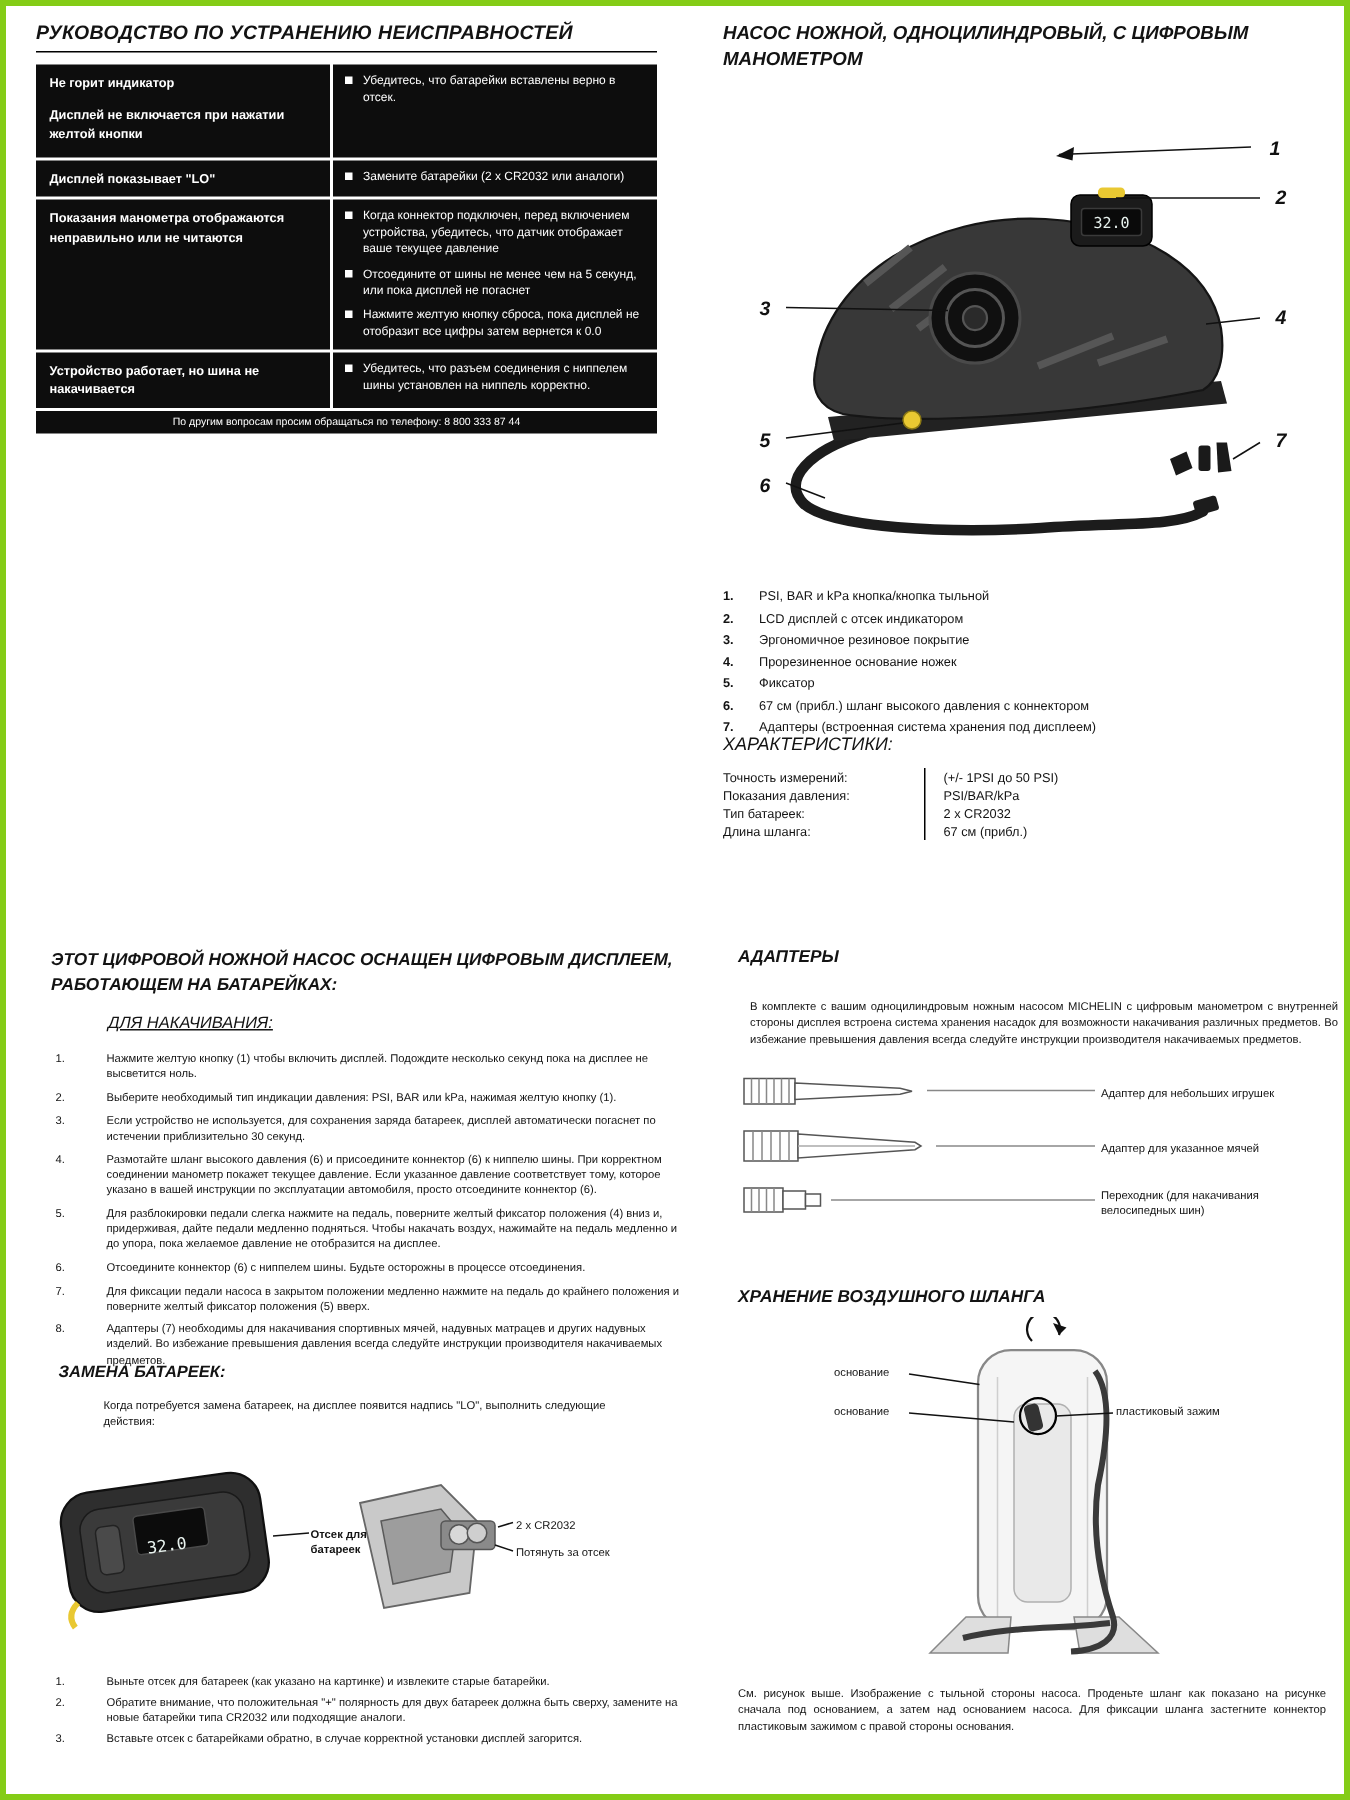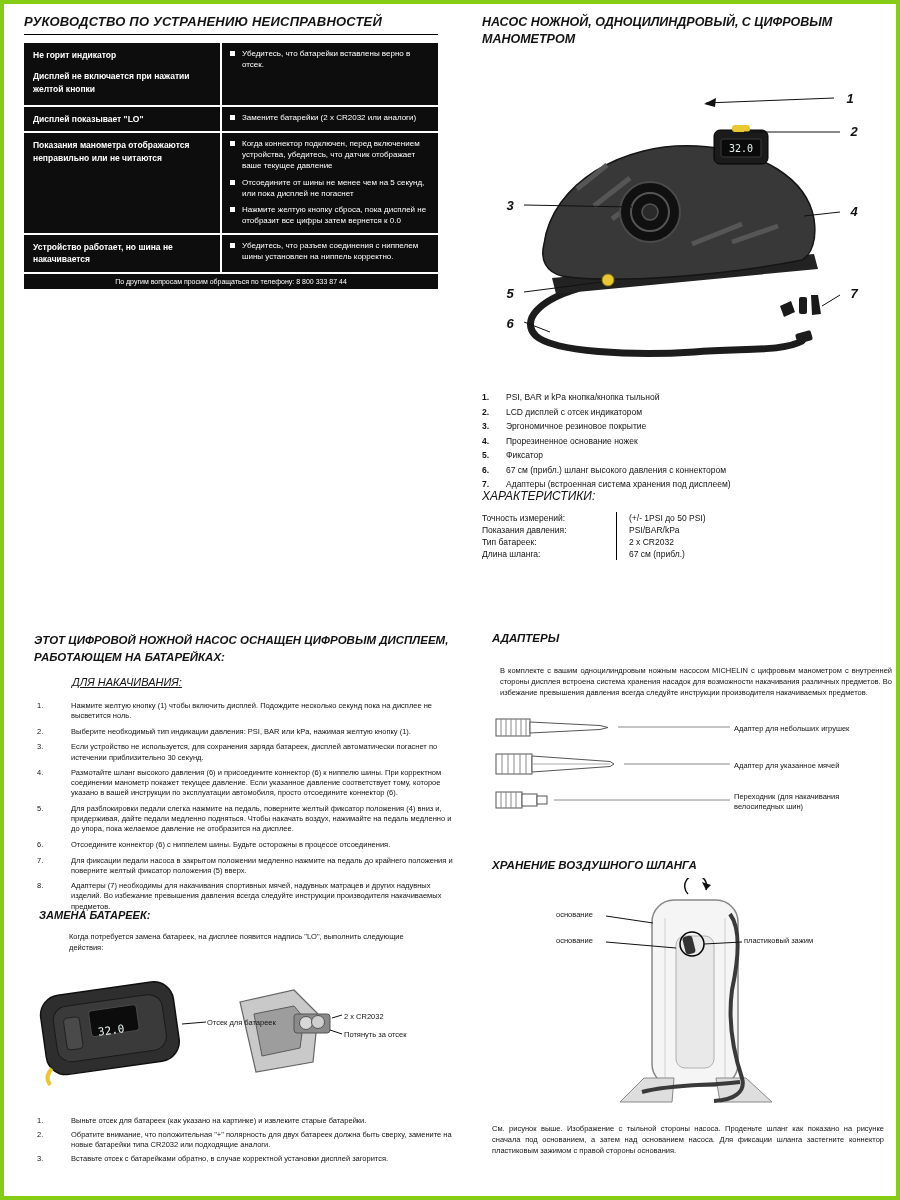--- a/index.html
+++ b/index.html
@@ -53,21 +53,21 @@
   .usage-sub { left:68px; top:672px; font-size:11px; font-style:italic;text-decoration:underline; }
   .steps { font-size:7.5px; counter-reset:s; }
   .steps-infl { left:30px; top:697px; width:424px; }
   .step { display:flex; margin-bottom:5.5px; line-height:1.35; }
   .step::before { counter-increment:s; content: counter(s) "."; width:34px; flex:none; padding-left:3px; }
 
   .bat-title { left:35px; top:905px; font-size:11px; font-weight:bold; font-style:italic; }
   .bat-intro { left:65px; top:928px; width:365px; font-size:7.5px; line-height:1.4; }
   .bat-svg { left:28px; top:952px; width:430px; height:152px; }
   .mini-label { font-size:7.5px; line-height:1.3; }
-  .lbl-compartment { left:203px; top:1014px; width:70px; }
+  .lbl-compartment { left:203px; top:1014px; width:70px;font-weight:bold; }
   .lbl-battype { left:340px; top:1008px; width:90px; }
   .lbl-pull { left:340px; top:1026px; width:90px; }
   .bat-steps { left:30px; top:1112px; width:424px; }
   .bat-steps .step { margin-bottom:4px; }
 
   
   .adapt-title { left:488px; top:628px; font-size:11.5px; font-weight:bold; font-style:italic; }
   .adapt-intro { left:496px; top:646px; width:392px; font-size:7.5px; line-height:1.45; text-align:justify;margin-top:16px; }
   .adapt-svg { left:488px; top:702px; width:240px; height:110px; }
   .adapt-label { font-size:7.5px; line-height:1.35; width:150px; }

